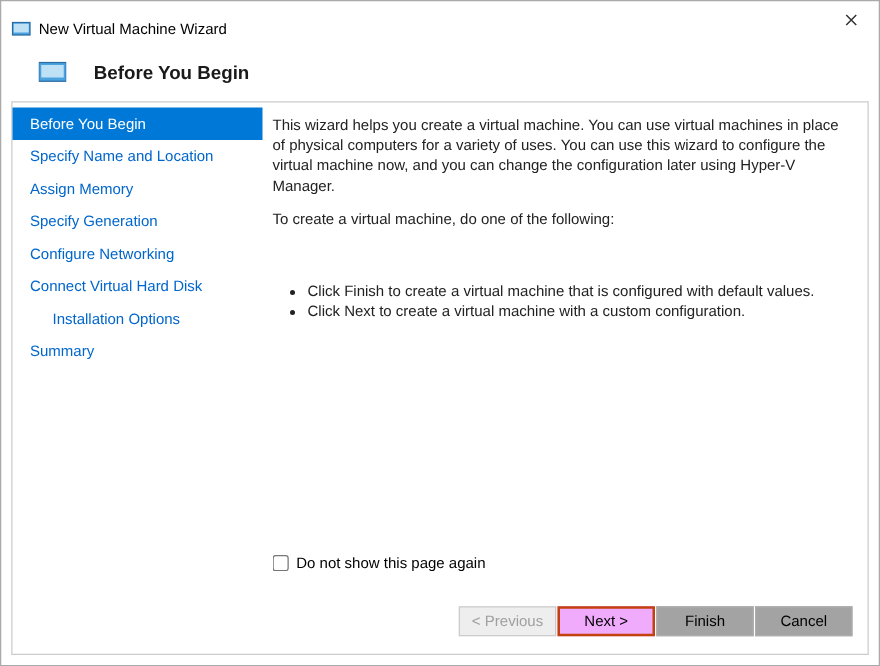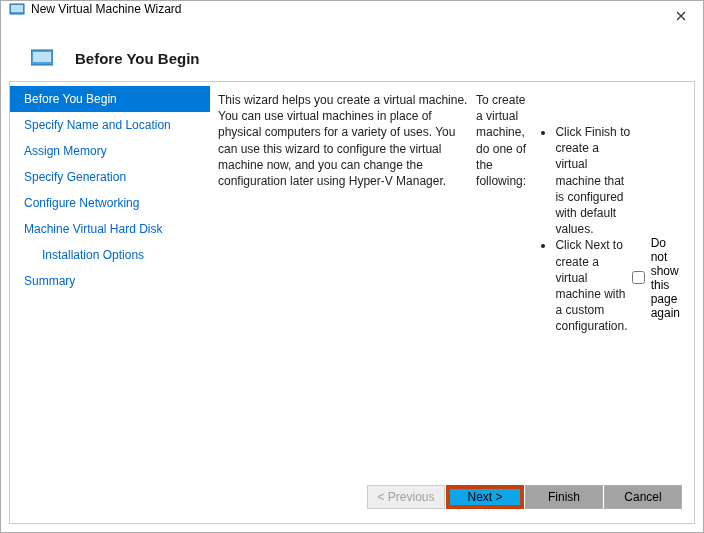--- a/index.html
+++ b/index.html
@@ -1,41 +1,41 @@
 <!DOCTYPE html>
 <html><head>
   <meta charset="utf-8">
   <style>
     * { margin: 0; padding: 0; box-sizing: border-box; }
     body { font-family: "Segoe UI", Tahoma, sans-serif; font-size: 12px; background: #fff; width: 704px; height: 533px; overflow: hidden; border: 1px solid #aaa; display: flex; flex-direction: column; }
-    .titlebar { height: 30px; display: flex; align-items: flex-start; justify-content: space-between; padding: 0 0 0 8px; }
+    .titlebar { height: 30px; display: flex; align-items: flex-end; justify-content: space-between; padding: 0 0 0 8px; }
     .titlebar-left { display: flex; align-items: center; gap: 6px; }
     .app-icon { display: inline-flex; }
     .title-text { font-size: 12px; }
     .close { width: 45px; height: 30px; display: flex; align-items: center; justify-content: center; font-size: 14px; }
     .header-section { padding: 18px 24px 14px 24px; display: flex; align-items: center; gap: 22px; }
     .header-icon { display: inline-flex; margin-left: 6px; }
     .header-title { font-size: 15px; font-weight: 600; color: #1a1a1a; }
     .content-wrap { border: 1px solid #ccc; margin: 0 8px 8px 8px; flex: 1; display: flex; flex-direction: column; background: #fff; }
     .main { flex: 1; display: flex; }
     .sidebar { width: 200px; padding-top: 4px; }
     .nav-item { padding: 4px 10px 4px 14px; color: #0066cc; font-size: 12px; line-height: 1.5; cursor: pointer; }
     .nav-item.active { background: #0078d7; color: #fff; }
     .nav-item.indent { padding-left: 32px; }
-    .panel { flex: 1; padding: 10px 14px 10px 8px; display: flex; flex-direction: row; }
+    .panel { flex: 1; padding: 10px 14px 10px 8px; display: flex; flex-direction: column; }
     .panel p { font-size: 12px; line-height: 1.35; margin-bottom: 10px; color: #222; }
     .panel ul { list-style: disc; padding-left: 28px; margin-bottom: 10px; margin-top: 32px; }
     .panel li { font-size: 12px; line-height: 1.35; color: #222; }
     .spacer { flex: 1; }
     .checkbox-row { display: flex; align-items: center; gap: 6px; padding: 6px 0 4px 0; }
     .checkbox-row input { width: 13px; height: 13px; }
     .footer { display: flex; justify-content: flex-end; gap: 1px; padding: 14px 12px; }
     .btn { min-width: 78px; height: 24px; font-size: 12px; background: #a3a3a3; border: 1px solid #adadad; cursor: pointer; font-family: inherit; }
     .btn:disabled { color: #a0a0a0; background: #eee; border-color: #ccc; cursor: default; }
-    .btn.default { background: #0ea5e9; border: 4px solid #c2410c; }
+    .btn.default { background: #f0abfc; border: 2px solid #c2410c; }
   </style>
 </head>
 <body>
 
 <div class="titlebar">
   <div class="titlebar-left">
     <span class="app-icon">
       <svg width="16" height="16" viewBox="0 0 16 16">
         <rect x="1" y="3" width="14" height="10" fill="#4aa3df" stroke="#2b6ca3"></rect>
         <rect x="2" y="4" width="12" height="7" fill="#bfe1f6"></rect>
@@ -61,21 +61,21 @@
 </div>
 
 <div class="content-wrap">
   <div class="main">
     <div class="sidebar">
       <div class="nav-item active">Before You Begin</div>
       <div class="nav-item">Specify Name and Location</div>
       <div class="nav-item">Assign Memory</div>
       <div class="nav-item">Specify Generation</div>
       <div class="nav-item">Configure Networking</div>
-      <div class="nav-item">Machine Virtual Hard Disk</div>
+      <div class="nav-item">Connect Virtual Hard Disk</div>
       <div class="nav-item indent">Installation Options</div>
       <div class="nav-item">Summary</div>
     </div>
     <div class="panel">
       <p>This wizard helps you create a virtual machine. You can use virtual machines in place of physical computers for a variety of uses. You can use this wizard to configure the virtual machine now, and you can change the configuration later using Hyper-V Manager.</p>
       <p>To create a virtual machine, do one of the following:</p>
       <ul>
         <li>Click Finish to create a virtual machine that is configured with default values.</li>
         <li>Click Next to create a virtual machine with a custom configuration.</li>
       </ul>

